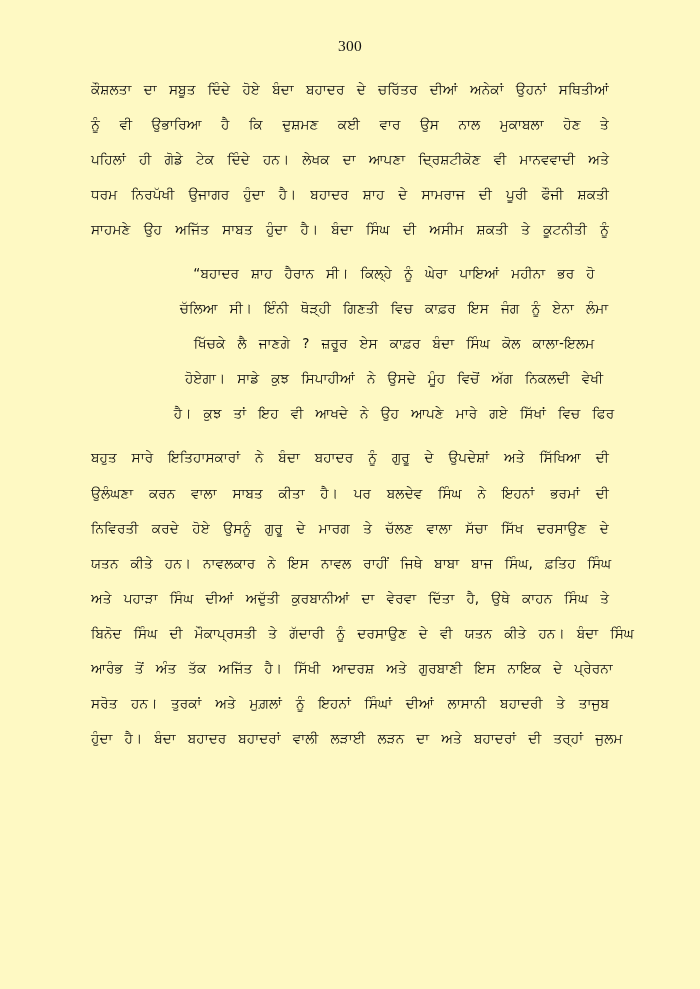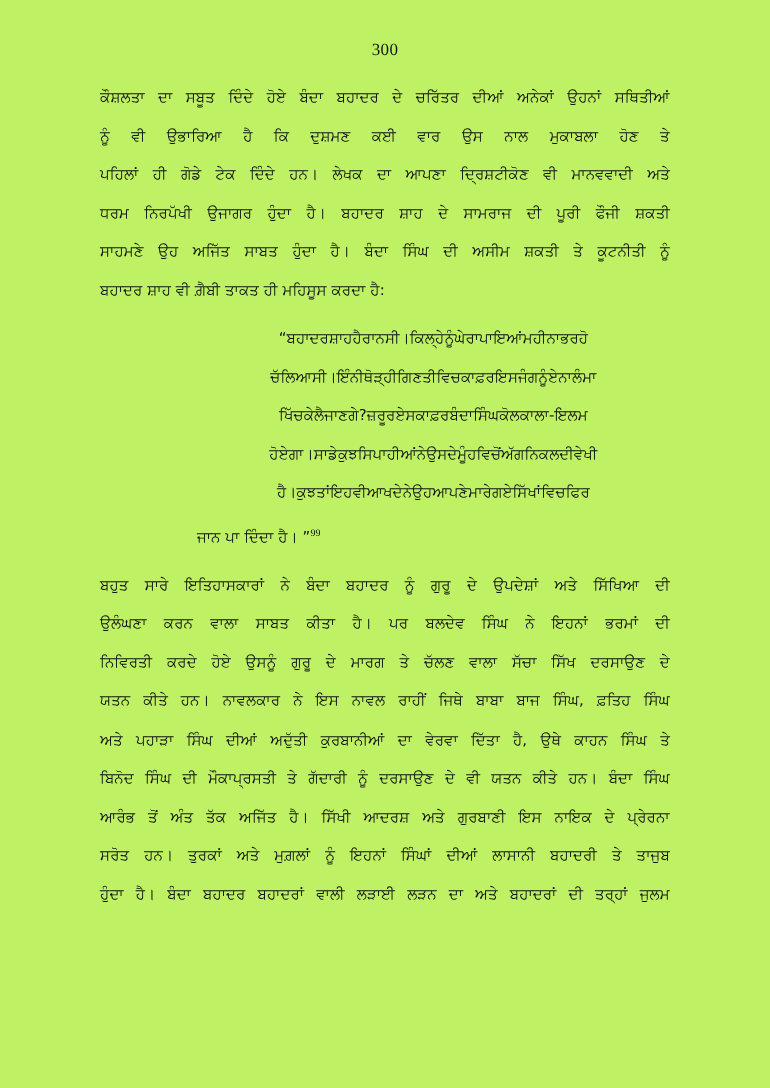--- a/index.html
+++ b/index.html
@@ -11,21 +11,21 @@
     width: 700px;
     height: 989px;
     font-family: "DejaVu Sans", sans-serif;
     color: #0d0d0d;
     overflow: hidden;
   }
   .page {
     position: relative;
     width: 700px;
     height: 989px;
-    background: #bef264;
+    background: #fef9c3;
     box-sizing: border-box;
     padding: 0;
   }
   .page-number {
     text-align: center;
     font-family: "Liberation Serif", serif;
     font-size: 15.5px;
     color: #141414;
     padding-top: 38px;
     letter-spacing: 0.3px;
@@ -47,20 +47,21 @@
     line-height: 35.1px;
     color: #101010;
     white-space: nowrap;
     letter-spacing: 0.1px;
   }
   
   .line.justify {
     display: flex;
     justify-content: space-between;
     white-space: normal;
+    gap: 12px;
   }
   .line.justify > .w {
     white-space: pre;
   }
   .line.last {
     display: block;
   }
   .quote {
     width: 430px;
     margin-left: 88px;
@@ -158,21 +159,20 @@
           <span class="w">ਹੈ।</span>
           <span class="w">ਬੰਦਾ</span>
           <span class="w">ਸਿੰਘ</span>
           <span class="w">ਦੀ</span>
           <span class="w">ਅਸੀਮ</span>
           <span class="w">ਸ਼ਕਤੀ</span>
           <span class="w">ਤੇ</span>
           <span class="w">ਕੂਟਨੀਤੀ</span>
           <span class="w">ਨੂੰ</span>
         </span>
-      <span class="line last">ਬਹਾਦਰ ਸ਼ਾਹ ਵੀ ਗ਼ੈਬੀ ਤਾਕਤ ਹੀ ਮਹਿਸੂਸ ਕਰਦਾ ਹੈ:</span>
     </div>
 
     <div class="quote">
       <span class="line justify">
           <span class="w">“ਬਹਾਦਰ</span>
           <span class="w">ਸ਼ਾਹ</span>
           <span class="w">ਹੈਰਾਨ</span>
           <span class="w">ਸੀ।</span>
           <span class="w">ਕਿਲ੍ਹੇ</span>
           <span class="w">ਨੂੰ</span>
@@ -231,21 +231,20 @@
           <span class="w">ਆਖਦੇ</span>
           <span class="w">ਨੇ</span>
           <span class="w">ਉਹ</span>
           <span class="w">ਆਪਣੇ</span>
           <span class="w">ਮਾਰੇ</span>
           <span class="w">ਗਏ</span>
           <span class="w">ਸਿੱਖਾਂ</span>
           <span class="w">ਵਿਚ</span>
           <span class="w">ਫਿਰ</span>
         </span>
-      <span class="line last"><span>ਜਾਨ ਪਾ ਦਿੰਦਾ ਹੈ। ”</span><sup class="note">99</sup></span>
     </div>
 
     <div class="para">
       <span class="line justify">
           <span class="w">ਬਹੁਤ</span>
           <span class="w">ਸਾਰੇ</span>
           <span class="w">ਇਤਿਹਾਸਕਾਰਾਂ</span>
           <span class="w">ਨੇ</span>
           <span class="w">ਬੰਦਾ</span>
           <span class="w">ਬਹਾਦਰ</span>

